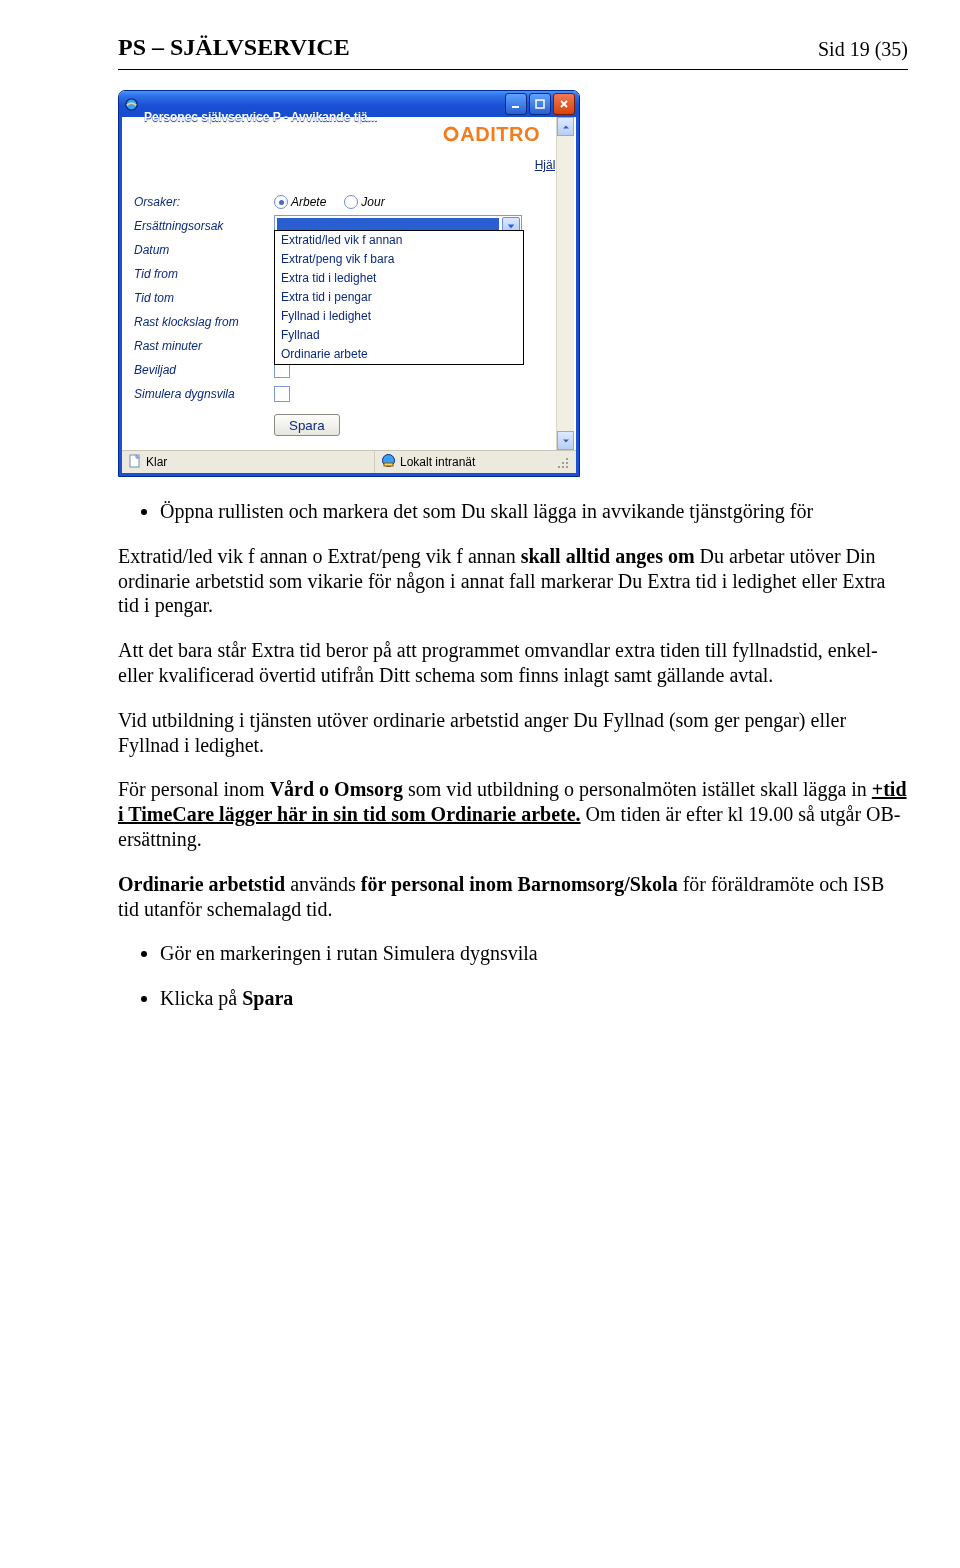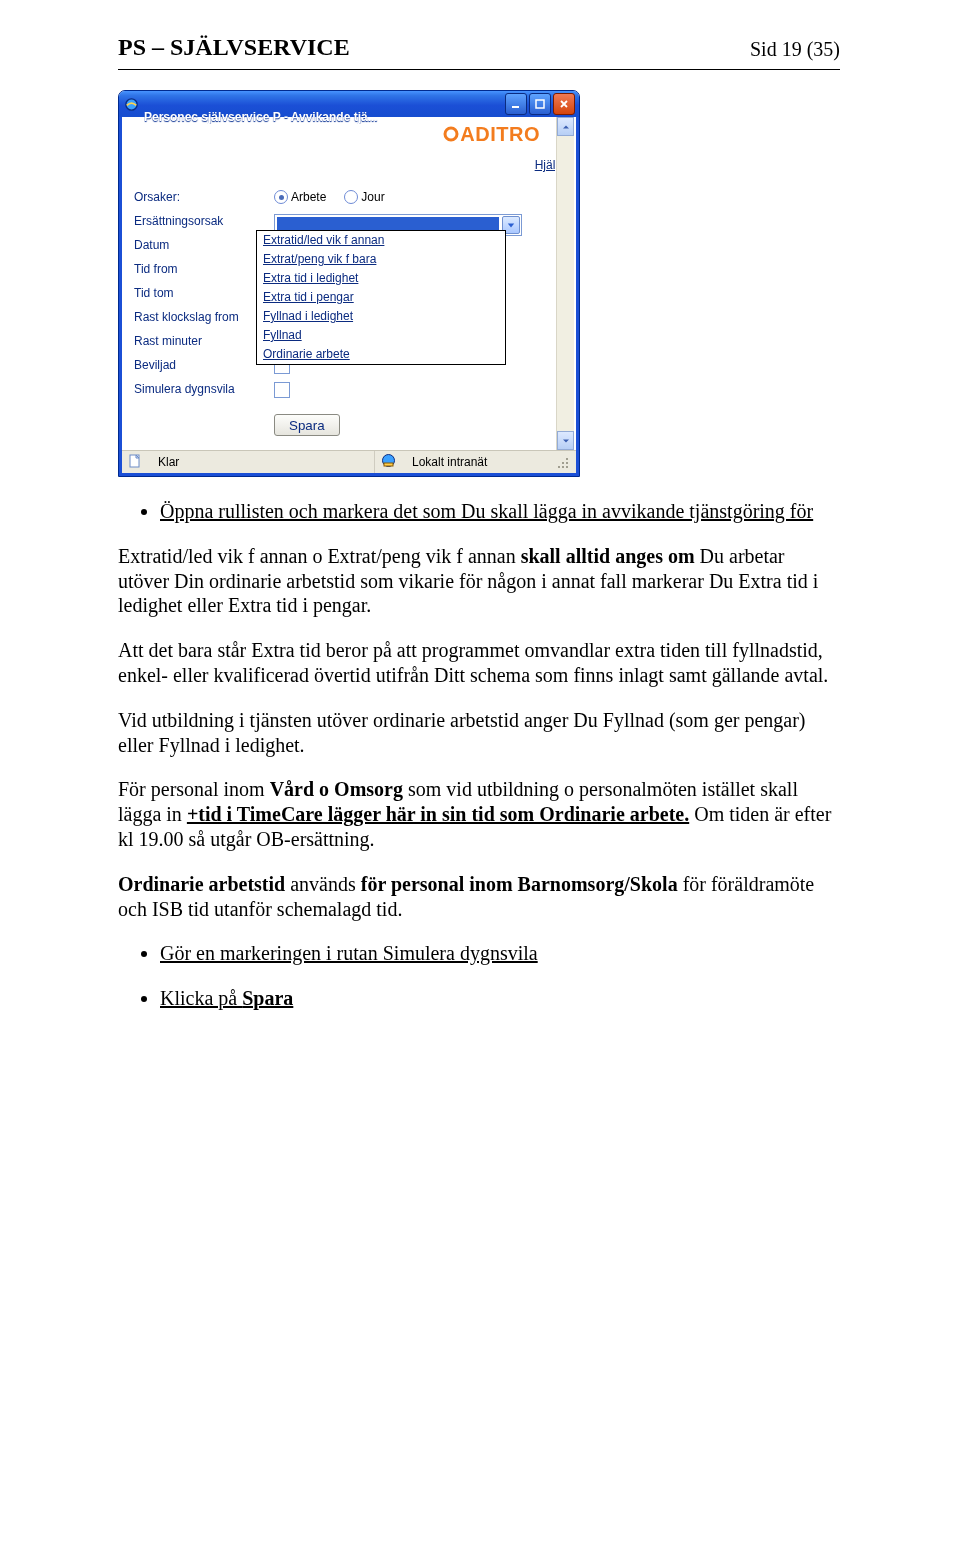--- a/index.html
+++ b/index.html
@@ -1,17 +1,17 @@
 <!DOCTYPE html>
 <html><head>
 <meta charset="utf-8">
 <style>
   html, body { margin:0; padding:0; background:#fff; }
   body { font-family:"Times New Roman", Times, serif; color:#000; width:960px; min-height:1568px; }
-  .page { padding:34px 120px 0 118px; }
+  .page { padding:34px 52px 0 118px; }
   .topbar { display:flex; align-items:flex-end; justify-content:space-between; font-weight:bold; }
   .topbar .title { font-size:24px; }
   .topbar .paging { font-size:20px; font-weight:normal; }
   hr.sep { border:none; border-top:1px solid #000; margin:8px 0 20px 0; }
 
   
   .dialog-wrap { margin:2px 0 22px 0; }
   .xp-window { width:460px; background:#e9e8e4; border:1px solid #002a8f; border-radius:7px 7px 0 0; box-shadow:0 0 0 1px #8fb6ff inset; position:relative; font-family:Tahoma,Verdana,sans-serif; font-size:12px; color:#000; }
   .xp-titlebar { height:26px; background:linear-gradient(180deg,#4793ff 0%,#2f74e7 18%,#1b4fd6 55%,#164dcf 100%); border-radius:6px 6px 0 0; display:flex; align-items:center; padding:0 4px 0 5px; color:#fff; font-weight:bold; }
   .xp-titlebar .ie-icon { width:15px; height:15px; margin-right:5px; }
@@ -22,60 +22,60 @@
 
   .xp-client { background:#fff; border:3px solid #1b4fd6; border-top:none; }
   .xp-client-inner { padding:0 6px 0 6px; position:relative; }
   .aditro-row { display:flex; justify-content:flex-end; padding:6px 30px 0 0;text-align:center; }
   .aditro { font-family:Arial,sans-serif; font-weight:700; font-size:20px; letter-spacing:0.5px; color:#f37c1e; }
   .aditro .ring { display:inline-block; vertical-align:-2px; }
   .help-row { display:flex; justify-content:flex-end; padding:10px 8px 12px 0; }
   .help-link { color:#0b2b80; text-decoration:underline; }
 
   .form { padding:6px 2px 14px 6px; color:#0b2b80; position:relative; }
-  .frow { display:flex; align-items:flex-start; height:24px; }
+  .frow { display:flex; align-items:center; height:24px;font-style:italic; }
   .frow .lab { width:140px; }
   .radio { width:12px; height:12px; border-radius:50%; border:1px solid #6e8bd6; background:#fff; display:inline-flex; align-items:center; justify-content:center; margin:0 3px 0 0; }
   .radio.sel::after { content:""; width:5px; height:5px; border-radius:50%; background:#4a6bb8; }
   .rlab { margin-right:18px; color:#000000; }
 
   .combo { position:relative; width:246px; height:20px; border:1px solid #7b9ad4; background:#fff; display:flex; align-items:center; }
   .combo .cbbtn { position:absolute; right:1px; top:1px; width:16px; height:16px; background:linear-gradient(180deg,#dceaff,#a9c7ff); border:1px solid #6f90d0; border-radius:2px; display:flex; align-items:center; justify-content:center; }
   .combo .cbbtn svg { width:8px; height:8px; }
   .combo.short { width:130px; }
   .combo .sel { position:absolute; left:2px; top:2px; right:22px; bottom:2px; background:#2a5fd1; }
   .ck { width:14px; height:14px; border:1px solid #7b9ad4; background:#fff; }
 
-  .dropdown-list { position:absolute; left:128px; top:46px; width:248px; border:1px solid #000; background:#fff; color:#0b2b80; z-index:3;text-decoration:underline; }
+  .dropdown-list { position:absolute; left:146px; top:46px; width:248px; border:1px solid #000; background:#fff; color:#0b2b80; z-index:3; }
   .dropdown-list .item { padding:1px 6px; height:17px; line-height:17px; }
 
   .save-row { margin-top:8px; padding-left:140px; }
   .xp-btn { height:22px; padding:0 14px; background:linear-gradient(180deg,#fdfdfb,#e6e5de); border:1px solid #8a8a82; border-radius:3px; color:#0b2b80; }
 
   .form-scroll { position:absolute; right:2px; top:0; width:17px; bottom:0; background:#f1efe2; border-left:1px solid #d9d6c7; display:flex; flex-direction:column; }
   .form-scroll .sbtn { height:17px; background:linear-gradient(180deg,#dde9ff,#b7cff5); border:1px solid #93abd6; display:flex; align-items:center; justify-content:center; }
   .form-scroll .sbtn svg { width:8px; height:6px; }
   .form-scroll .track { flex:1; }
 
   .xp-status { height:22px; background:#eceadf; border-top:1px solid #c9c6b8; display:flex; align-items:center; font-size:12px; color:#000; }
-  .xp-status .cell { display:flex; align-items:center; gap:16px; padding:0 6px; height:100%; border-right:1px solid #cfccc0; }
+  .xp-status .cell { display:flex; align-items:center; gap:4px; padding:0 6px; height:100%; border-right:1px solid #cfccc0; }
   .xp-status .cell.ready { width:240px; }
   .xp-status .cell.net { flex:1; border-right:none; }
   .grip { width:15px; height:15px; margin-left:auto; background:
      radial-gradient(circle at 4px 12px,#a09e90 1.2px,transparent 1.2px),
      radial-gradient(circle at 8px 12px,#a09e90 1.2px,transparent 1.2px),
      radial-gradient(circle at 12px 12px,#a09e90 1.2px,transparent 1.2px),
      radial-gradient(circle at 8px 8px,#a09e90 1.2px,transparent 1.2px),
      radial-gradient(circle at 12px 8px,#a09e90 1.2px,transparent 1.2px),
      radial-gradient(circle at 12px 4px,#a09e90 1.2px,transparent 1.2px); }
 
   
   .doc { font-size:20px; line-height:1.24; }
   .bullets { margin:0 0 20px 0; padding-left:42px; }
-  .bullets li { margin:0 0 4px 0;text-decoration:underline; }
+  .bullets li { margin:0 0 4px 0; }
   .p { margin:0 0 20px 0; }
   .b { font-weight:bold; }
   .u { text-decoration:underline; }
 </style>
 </head>
 <body>
 <div class="page">
 
   <div class="topbar">
     <span class="title">PS – SJÄLVSERVICE</span>

